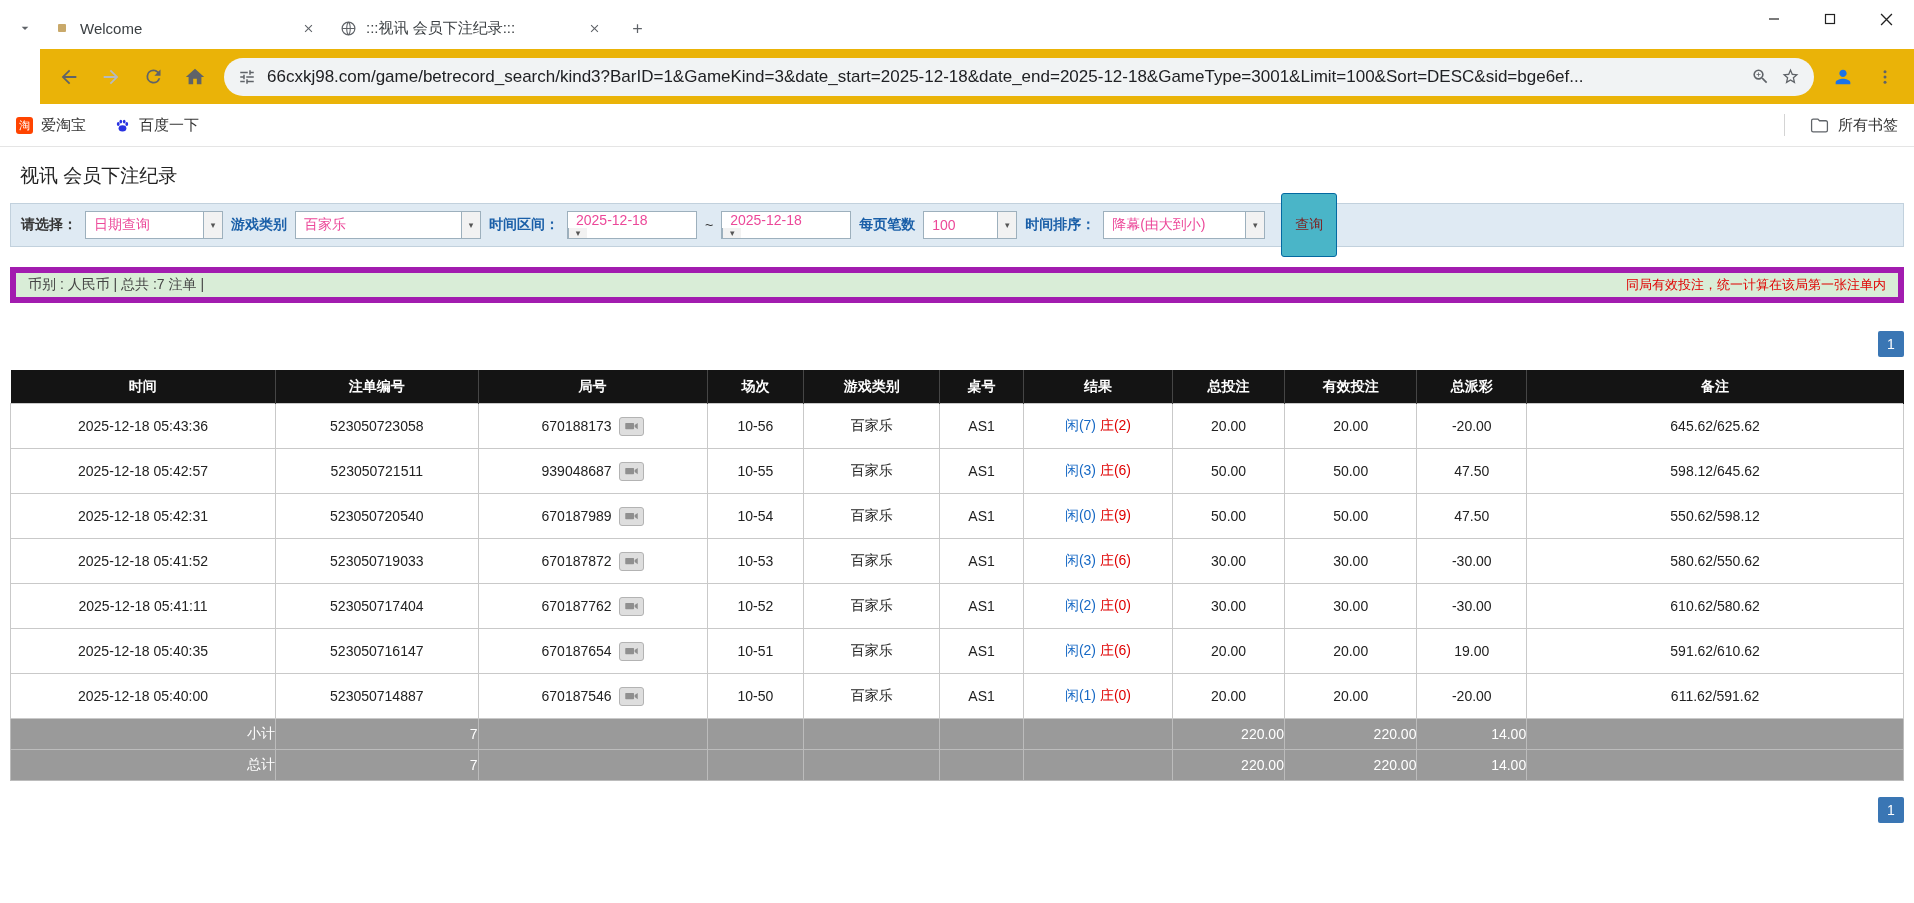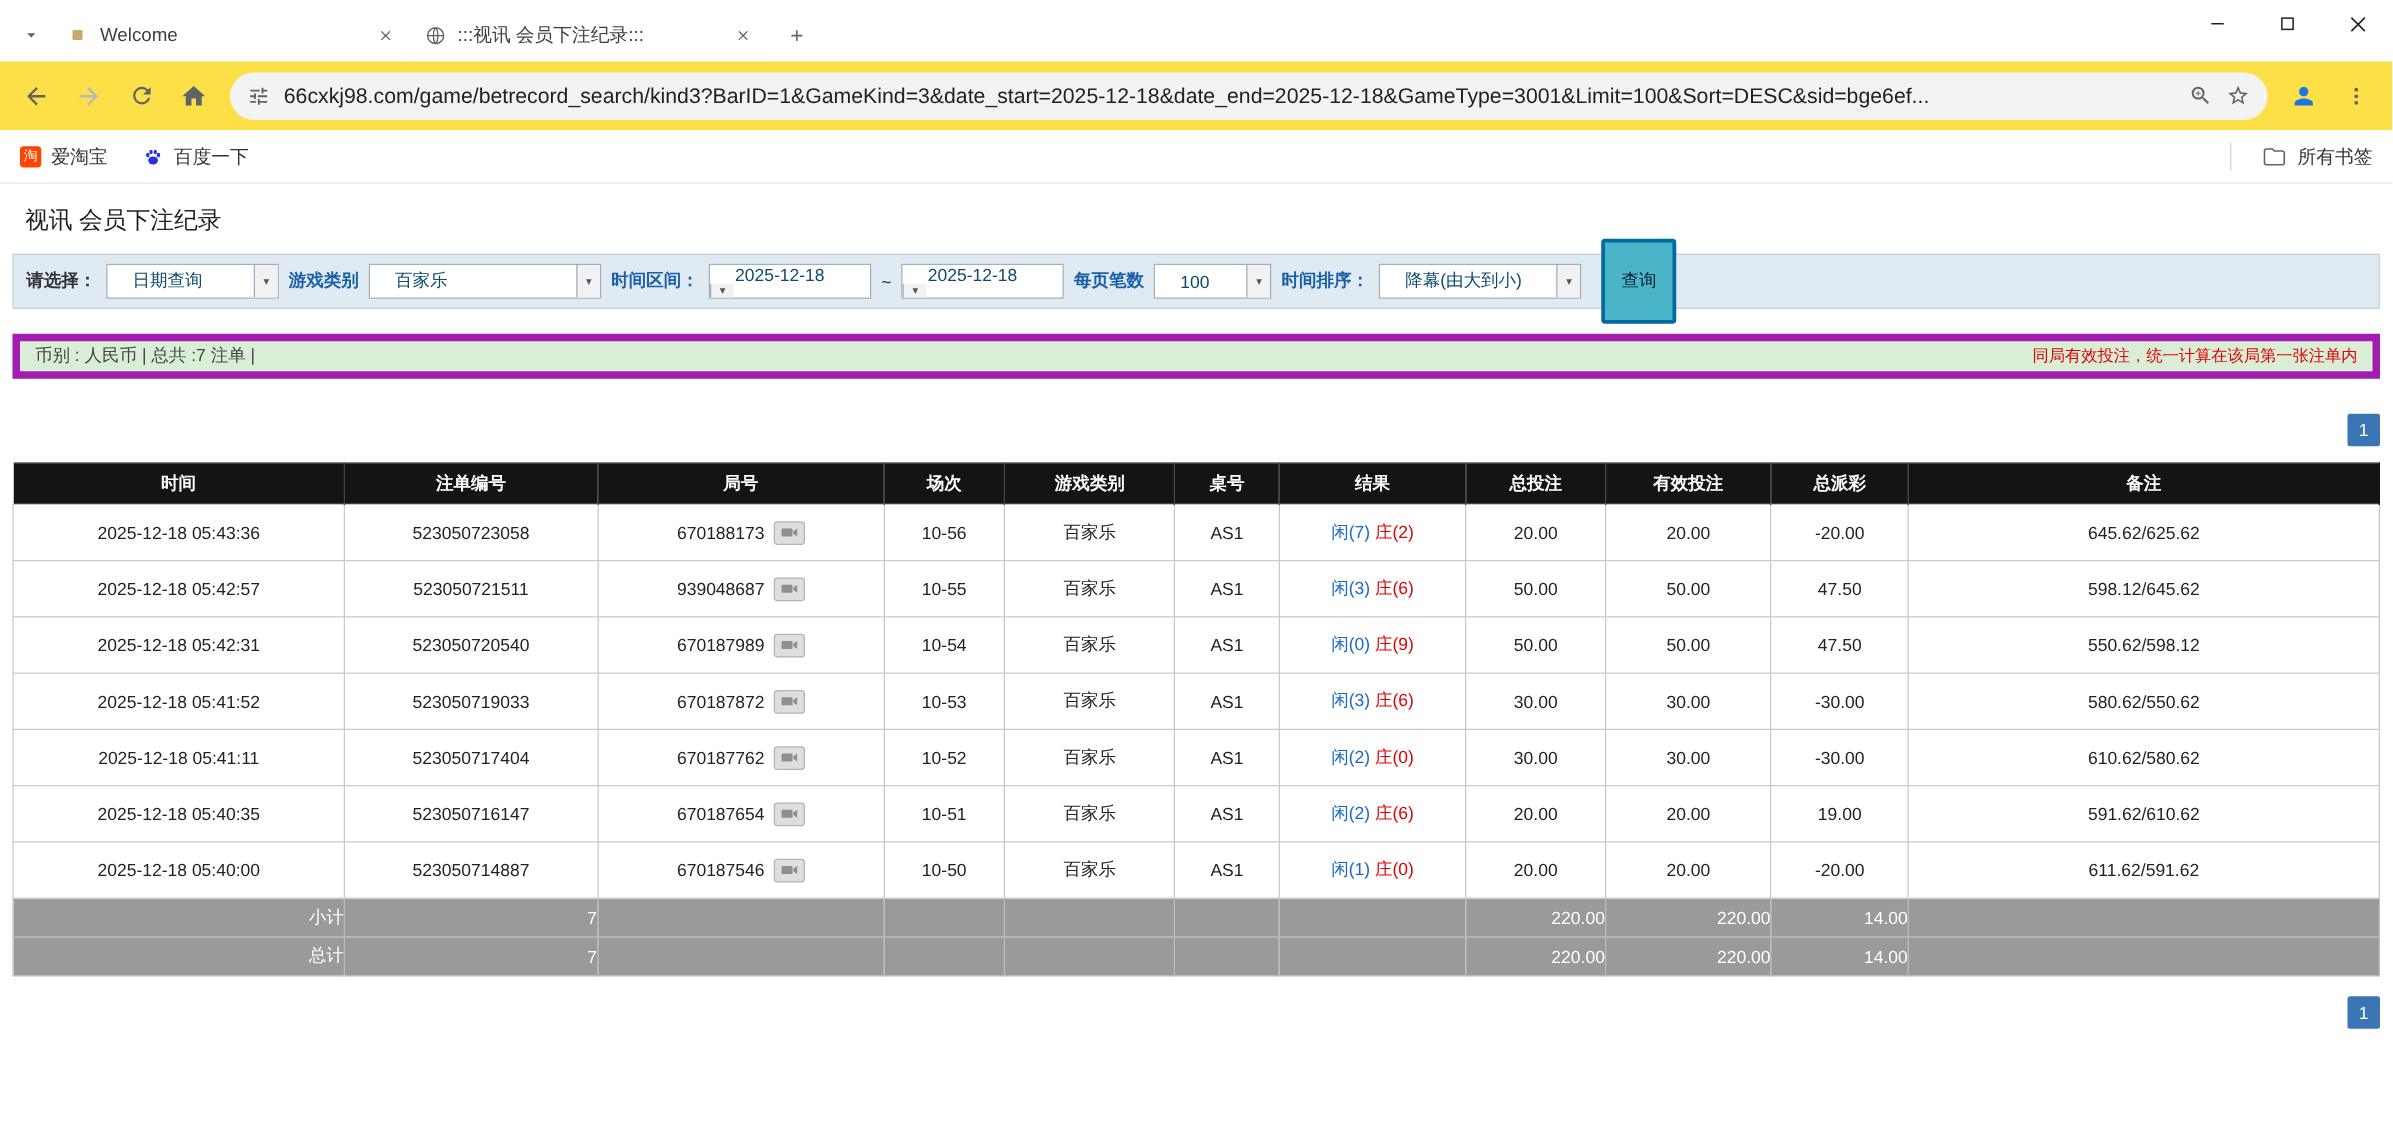--- a/index.html
+++ b/index.html
@@ -20,46 +20,46 @@
   .tab:not(.active)::after { content:""; position: absolute; right: -1px; top: 11px; width: 1px; height: 20px; background: #dadce0; }
   .tab-favicon { width: 17px; height: 17px; flex: none; }
   .welcome-fav { width: 16px; height: 16px; border-radius: 3px; background: #4a3c2a; position: relative; }
   .welcome-fav::after { content:""; position: absolute; left: 4px; top: 4px; width: 8px; height: 8px; background: #c9a96a; border-radius: 1px; }
   .tab-title { flex: 1; font-size: 15px; color: #3c4043; white-space: nowrap; overflow: hidden; }
   .tab-close { width: 23px; height: 23px; border-radius: 50%; display: flex; align-items: center; justify-content: center; flex: none; cursor: pointer; }
   .newtab-btn { width: 34px; height: 34px; margin: 0 0 4px 6px; border-radius: 50%; display: flex; align-items: center; justify-content: center; cursor: pointer; }
   .win-controls { position: absolute; top: 0; right: 0; height: 38px; display: flex; }
   .win-btn { width: 56px; height: 38px; display: flex; align-items: center; justify-content: center; cursor: pointer; }
 
-  .toolbar { height: 55px; background: #fde047; display: flex; align-items: center; padding: 0 10px; gap: 4px; }
+  .toolbar { height: 55px; background: #eab308; display: flex; align-items: center; padding: 0 10px; gap: 4px; margin-left: 40px; }
   .nav-btn { width: 38px; height: 38px; border-radius: 50%; display: flex; align-items: center; justify-content: center; flex: none; cursor: pointer; }
   .omnibox { flex: 1; height: 38px; background: #f1f3f4; border-radius: 19px; display: flex; align-items: center; gap: 11px; padding: 0 14px; margin: 0 6px; min-width: 0; }
   .url-text { flex: 1; font-size: 17px; color: #202124; white-space: nowrap; overflow: hidden; }
   .omni-icon { flex: none; cursor: pointer; }
 
   .bookmarks-bar { height: 43px; background: #fff; border-bottom: 1px solid #e5e5e5; display: flex; align-items: center; padding: 0 16px; }
   .bm-item { display: flex; align-items: center; gap: 8px; margin-right: 28px; font-size: 15px; color: #333; cursor: pointer; }
   .taobao-ic { width: 17px; height: 17px; border-radius: 3px; background: #ff4400; color: #fff; font-size: 11px; line-height: 17px; text-align: center; }
   .bm-right { margin-left: auto; display: flex; align-items: center; gap: 9px; }
   .v-sep { width: 1px; height: 22px; background: #d4d4d4; margin-right: 16px; }
   .bm-right-label { font-size: 15px; color: #333; }
 
   
   .page-title { font-size: 19px; color: #222; margin: 16px 0 14px 20px; font-weight: normal; }
 
   .filter-bar { margin: 0 10px; height: 44px; background: #dfeaf3; border: 1px solid #c2d1dd; display: flex; align-items: center; padding: 0 10px; gap: 8px; }
   .f-label { font-size: 14px; font-weight: bold; color: #333; white-space: nowrap; }
   .f-label.blue { color: #1a5fa8; }
   .sel { background: #fff; border: 1px solid #9db0bd; height: 28px; display: flex; align-items: stretch; cursor: pointer; }
-  .sel-txt { flex: 1; display: flex; align-items: center; padding: 0 20px; font-size: 14px; color: #0c4a6e; white-space: nowrap; overflow: hidden; }
+  .sel-txt { flex: 1; display: flex; align-items: center; padding: 0 8px; font-size: 14px; color: #ec4899; white-space: nowrap; overflow: hidden; }
   .sel-arrow { width: 19px; border-left: 1px solid #9db0bd; background: #f2f2f2; display: flex; align-items: center; justify-content: center; font-size: 9px; color: #555; }
   .w-mode { width: 138px; } .w-game { width: 186px; } .w-date { width: 130px; flex-direction: column; }
   .w-limit { width: 94px; } .w-sort { width: 162px; }
   .tilde { font-size: 14px; color: #333; }
-  .search-btn { margin-left: 8px; background: #4ab5c8; border: 3px solid #0369a1; color: #0f172a; font-size: 14px; padding: 22px 13px; border-radius: 3px; cursor: pointer; }
+  .search-btn { margin-left: 8px; background: #4ab5c8; border: 1px solid #0369a1; color: #7f1d1d; font-size: 14px; padding: 22px 13px; border-radius: 3px; cursor: pointer; }
 
   .info-bar { margin: 20px 10px 0; height: 36px; background: #d9edd7; border: 6px solid #a21caf; display: flex; align-items: center; justify-content: space-between; padding: 0 12px; }
   .info-left { font-size: 14px; color: #444; }
   .info-right { font-size: 13px; color: #e00000; }
 
   .pager { display: flex; justify-content: flex-end; margin: 28px 10px 10px; }
   .pager.bottom { margin: 16px 10px 0; }
   .page-btn { min-width: 26px; height: 26px; background: #3a76b4; color: #fff; font-size: 14px; display: flex; align-items: center; justify-content: center; border-radius: 2px; cursor: pointer; }
 
   table.bets { width: calc(100% - 20px); margin: 13px 10px 0; border-collapse: collapse; table-layout: fixed; }

